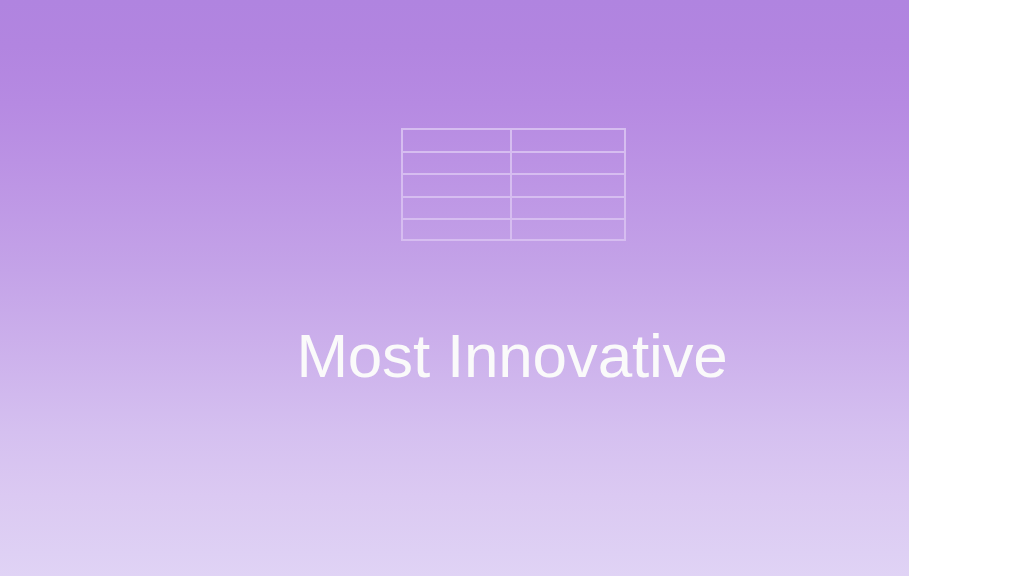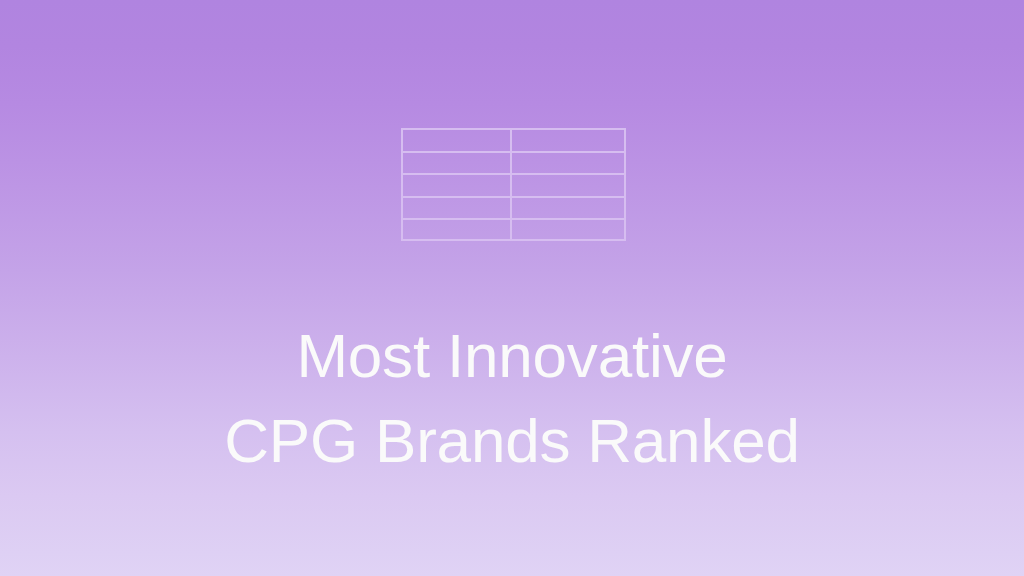--- a/index.html
+++ b/index.html
@@ -9,36 +9,37 @@
 
   body {
     width: 1024px;
     height: 576px;
     overflow: hidden;
     font-family: "Liberation Sans", sans-serif;
   }
 
   #slide {
     position: relative;
-    width: 1024px;
+    width: 876px;
     height: 576px;
     overflow: hidden;
     background: linear-gradient(
       180deg,
       #b084e0 0%,
       #b285e0 8%,
       #b68ae2 18%,
       #bb92e4 28%,
       #c4a3e8 47%,
       #cdb2ec 62%,
       #d5c0f0 75%,
       #dbc9f2 86%,
       #ded0f4 96%,
       #e0d3f5 100%
     );
+    padding-left: 33px;
   }
 
   
   #table-icon {
     position: absolute;
     left: 401px;
     top: 128px;
     width: 225px;
     height: 113px;
   }
@@ -84,16 +85,15 @@
       <line x1="1" y1="46.2" x2="224" y2="46.2"></line>
       <line x1="1" y1="68.8" x2="224" y2="68.8"></line>
       <line x1="1" y1="91.4" x2="224" y2="91.4"></line>
 
       <line x1="110" y1="1" x2="110" y2="112"></line>
     </svg>
   </div>
 
   <div id="headline">
     <span class="headline-line">Most Innovative</span>
-    <span class="headline-line">CPG Brands Ranked</span>
   </div>
 
 </div>
 
 </body></html>

